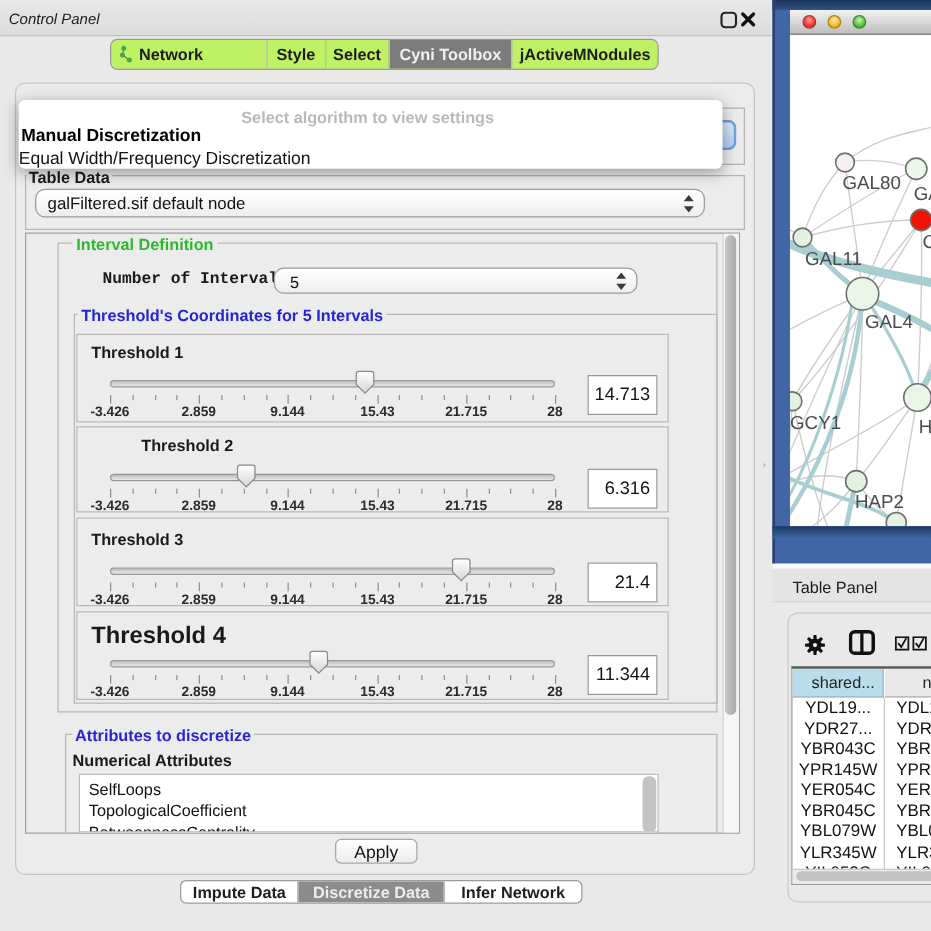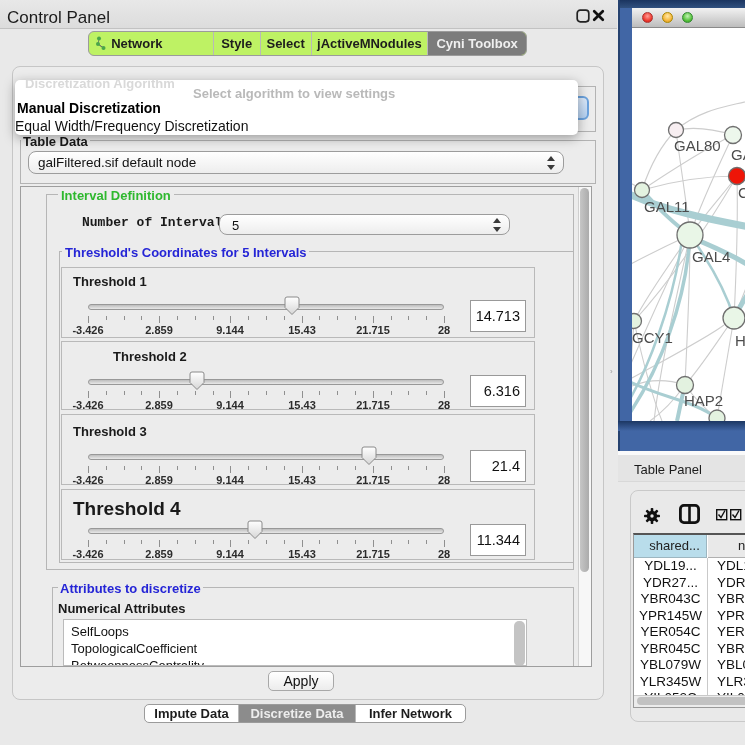--- a/index.html
+++ b/index.html
@@ -7,43 +7,43 @@
 .combo{border:1px solid #9c9c9c;border-radius:8px;background:linear-gradient(#ffffff,#ededed);}
 .steppers{position:absolute;right:8px;top:50%;margin-top:-7px;width:8px;height:14px;}
 .steppers::before{content:"";position:absolute;left:0;top:0;border-left:4px solid transparent;border-right:4px solid transparent;border-bottom:5px solid #3a3a3a;}
 .steppers::after{content:"";position:absolute;left:0;bottom:0;border-left:4px solid transparent;border-right:4px solid transparent;border-top:5px solid #3a3a3a;}
 </style></head>
 <body>
 
 <div class="abs" id="cpanel" style="left:0;top:0;width:617px;height:745px;background:#e9e9e9;">
 
   <div class="abs" style="left:0;top:0;width:617px;height:29px;background:linear-gradient(#e8e8e8,#dcdcdc);border-bottom:1px solid #c2c2c2;"></div>
-  <div class="abs" style="left:7px;top:8px;font-size:17px;color:#1b1b1b;">Control Panel</div>
+  <div class="abs" style="left:7px;top:8px;font-size:12px;color:#1b1b1b;font-style:italic;">Control Panel</div>
 
   <svg class="abs" style="left:576px;top:9px" width="14" height="14" viewBox="0 0 14 14">
       <rect x="1.2" y="1.2" width="11.6" height="11.6" rx="3" fill="none" stroke="#222" stroke-width="1.7"></rect>
     </svg>
   <svg class="abs" style="left:592px;top:9px" width="13" height="13" viewBox="0 0 13 13">
       <path d="M2.2 2.2 L10.8 10.8 M10.8 2.2 L2.2 10.8" stroke="#111" stroke-width="2.7" stroke-linecap="round"></path>
     </svg>
 
   <div class="abs" id="toptabs" style="left:88px;top:31px;width:439px;height:25px;background:#bef264;border:1px solid #9b9b9b;border-radius:6px;display:flex;font-size:13px;font-weight:bold;color:#1d1d1d;overflow:hidden;">
     <div style="width:88px;display:flex;align-items:center;justify-content:center;gap:4px;">
       <svg width="12" height="15" viewBox="0 0 12 15">
           <path d="M4 3 L3 8 L8.5 12 M3 8 L8.5 12" stroke="#666" stroke-width="0.8" fill="none"></path>
           <circle cx="4" cy="2.5" r="2" fill="#4aa64a"></circle>
           <circle cx="3" cy="8" r="2" fill="#4aa64a"></circle>
           <circle cx="8.5" cy="12" r="2" fill="#4aa64a"></circle>
         </svg>
       <span>Network</span>
       </div>
     <div style="width:52px;border-left:1px solid #b9b9b9;display:flex;align-items:center;justify-content:center;margin-left:44px;">Style</div>
     <div style="width:56px;border-left:1px solid #b9b9b9;display:flex;align-items:center;justify-content:center;">Select</div>
+    <div style="width:109px;border-left:1px solid #b9b9b9;background:#7c7c7c;color:#f0f0f0;display:flex;align-items:center;justify-content:center;">Cyni Toolbox</div>
     <div style="width:129px;border-left:1px solid #b9b9b9;display:flex;align-items:center;justify-content:center;">jActiveMNodules</div>
-    <div style="width:109px;border-left:1px solid #b9b9b9;background:#7c7c7c;color:#f0f0f0;display:flex;align-items:center;justify-content:center;">Cyni Toolbox</div>
   </div>
 
   <div class="abs" style="left:12px;top:66px;width:592px;height:634px;background:#ececec;border:1px solid #c6c6c6;border-radius:8px;"></div>
 
   <div class="abs" style="left:20px;top:86px;width:576px;height:46px;border:1px solid #b3b3b3;"></div>
 
   <div class="abs" style="left:540px;top:96px;width:49px;height:24px;border:2px solid #6ba2dd;border-radius:6px;background:linear-gradient(#dceafb,#b4d0f0);"></div>
 
   <div class="abs" style="left:20px;top:140px;width:576px;height:44px;border:1px solid #b3b3b3;"></div>
   <div class="abs bold" style="left:21px;top:134px;font-size:13px;color:#1a1a1a;background:#ececec;padding:0 2px;">Table Data</div>
@@ -258,21 +258,20 @@
 
   <div class="abs" style="left:144px;top:704px;width:322px;height:19px;background:#fff;border:1px solid #9b9b9b;border-radius:5px;display:flex;font-size:13px;font-weight:bold;color:#1d1d1d;overflow:hidden;">
     <div style="width:93px;display:flex;align-items:center;justify-content:center;">Impute Data</div>
     <div style="width:117px;border-left:1px solid #b9b9b9;background:#8c8c8c;color:#ededed;display:flex;align-items:center;justify-content:center;">Discretize Data</div>
     <div style="width:110px;border-left:1px solid #b9b9b9;display:flex;align-items:center;justify-content:center;">Infer Network</div>
   </div>
 
   <div class="abs" style="left:610px;top:367px;width:4px;height:7px;color:#9a9a9a;font-size:8px;">›</div>
 
   <div class="abs" style="left:15px;top:80px;width:563px;height:55px;background:#fff;border-radius:5px;box-shadow:0 3px 12px rgba(0,0,0,0.35);"></div>
-  <div class="abs bold" style="left:25px;top:76px;font-size:13px;color:#d9d9d9;">Discretization Algorithm</div>
   <div class="abs bold" style="left:193px;top:86px;font-size:13px;color:#b9b9b9;">Select algorithm to view settings</div>
   <div class="abs" style="left:15px;top:118px;font-size:14px;color:#111;">Equal Width/Frequency Discretization</div>
   <div class="abs bold" style="left:17px;top:100px;font-size:14px;color:#000;">Manual Discretization</div>
 </div>
 
 <div class="abs" style="left:618px;top:0;width:127px;height:451px;background:#4166a5;">
   <div class="abs" style="left:0;top:0;width:127px;height:8px;background:linear-gradient(#1b3560,#31517f);"></div>
   <div class="abs" style="left:0;top:0;width:2px;height:451px;background:#26426f;"></div>
 
   <div class="abs" style="left:14px;top:8px;width:113px;height:20px;background:linear-gradient(#f2f2f2,#bdbdbd);border-bottom:1px solid #8a8a8a;">

